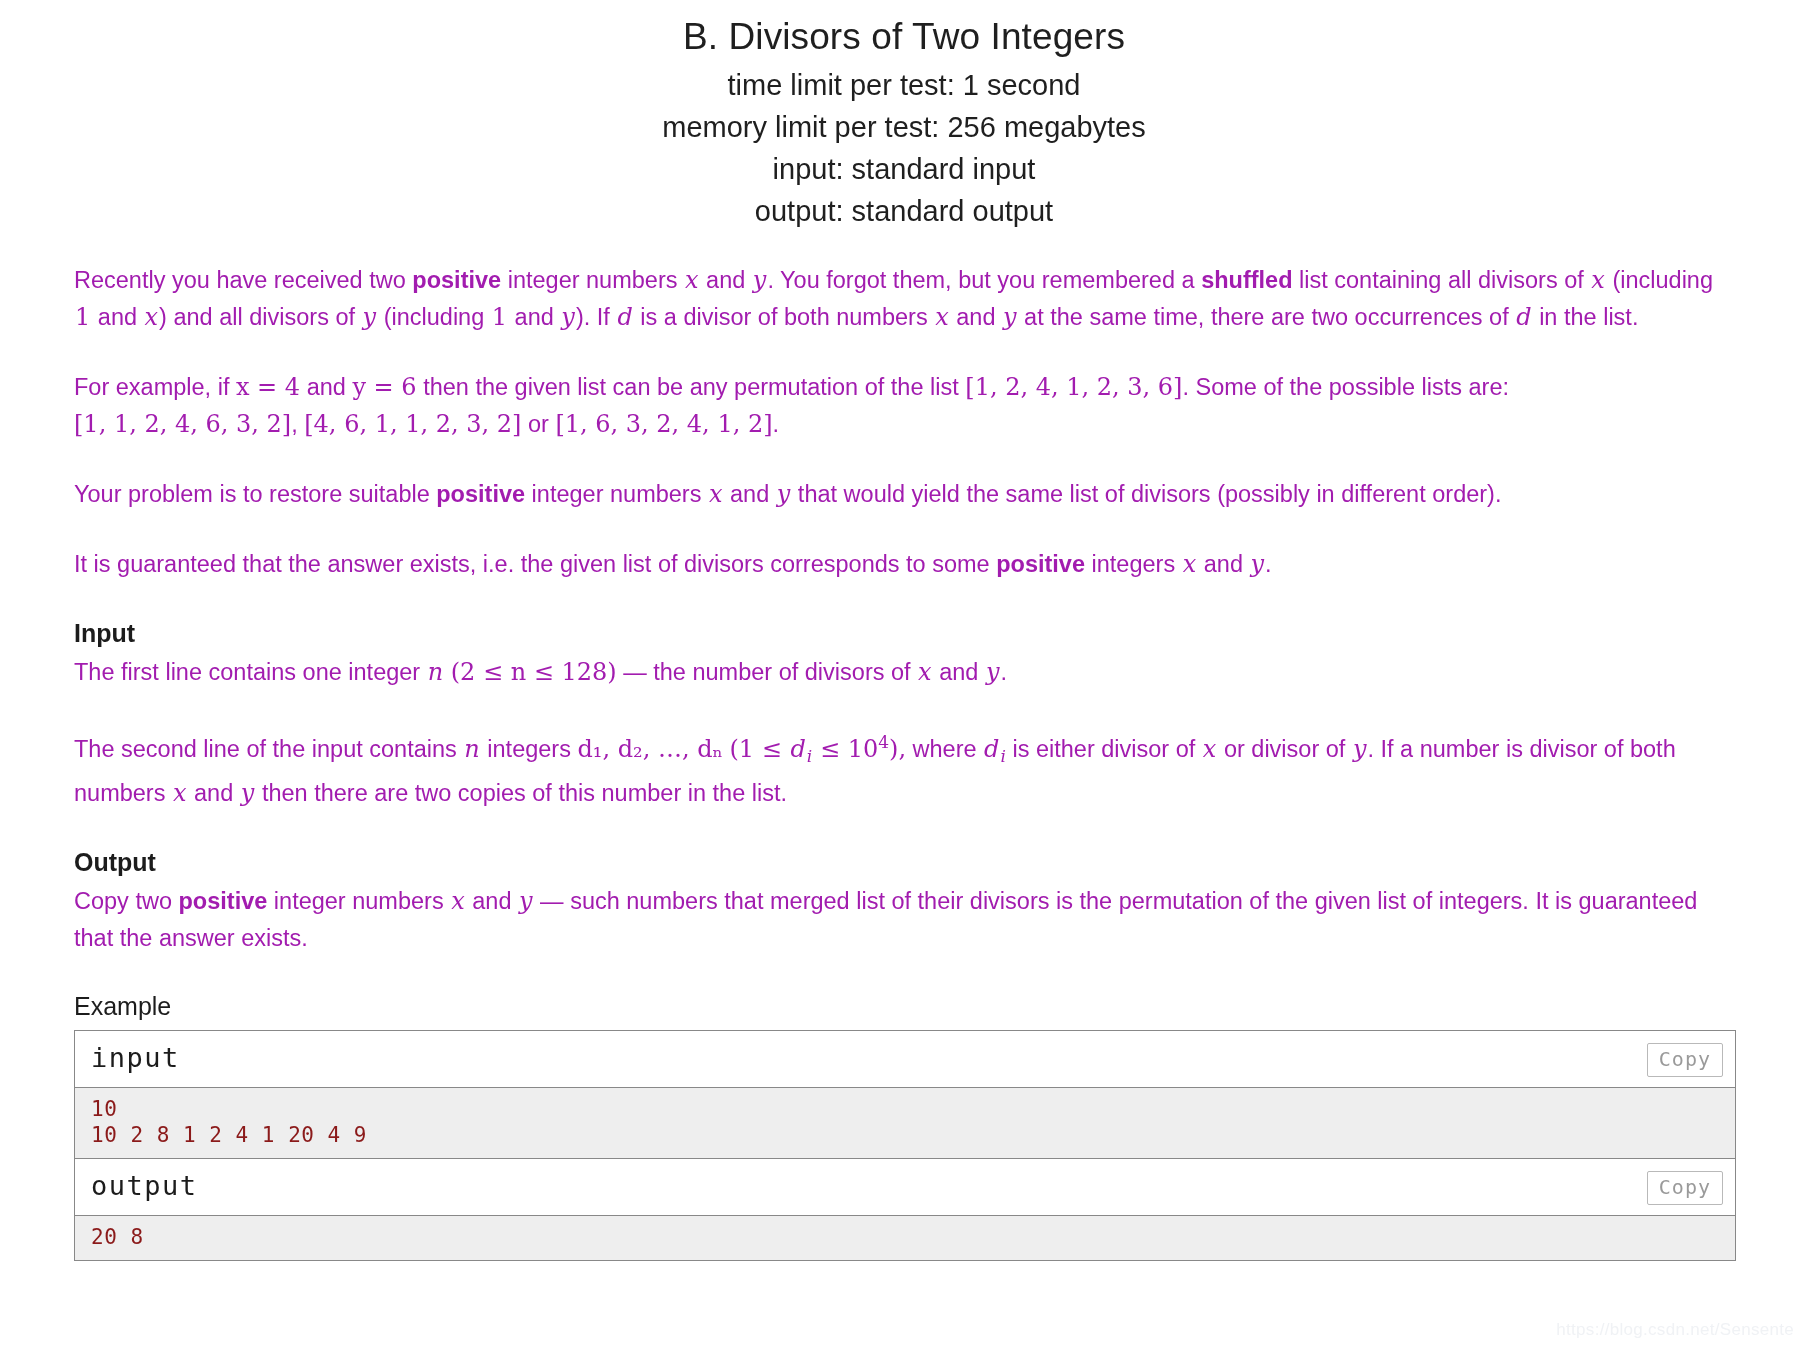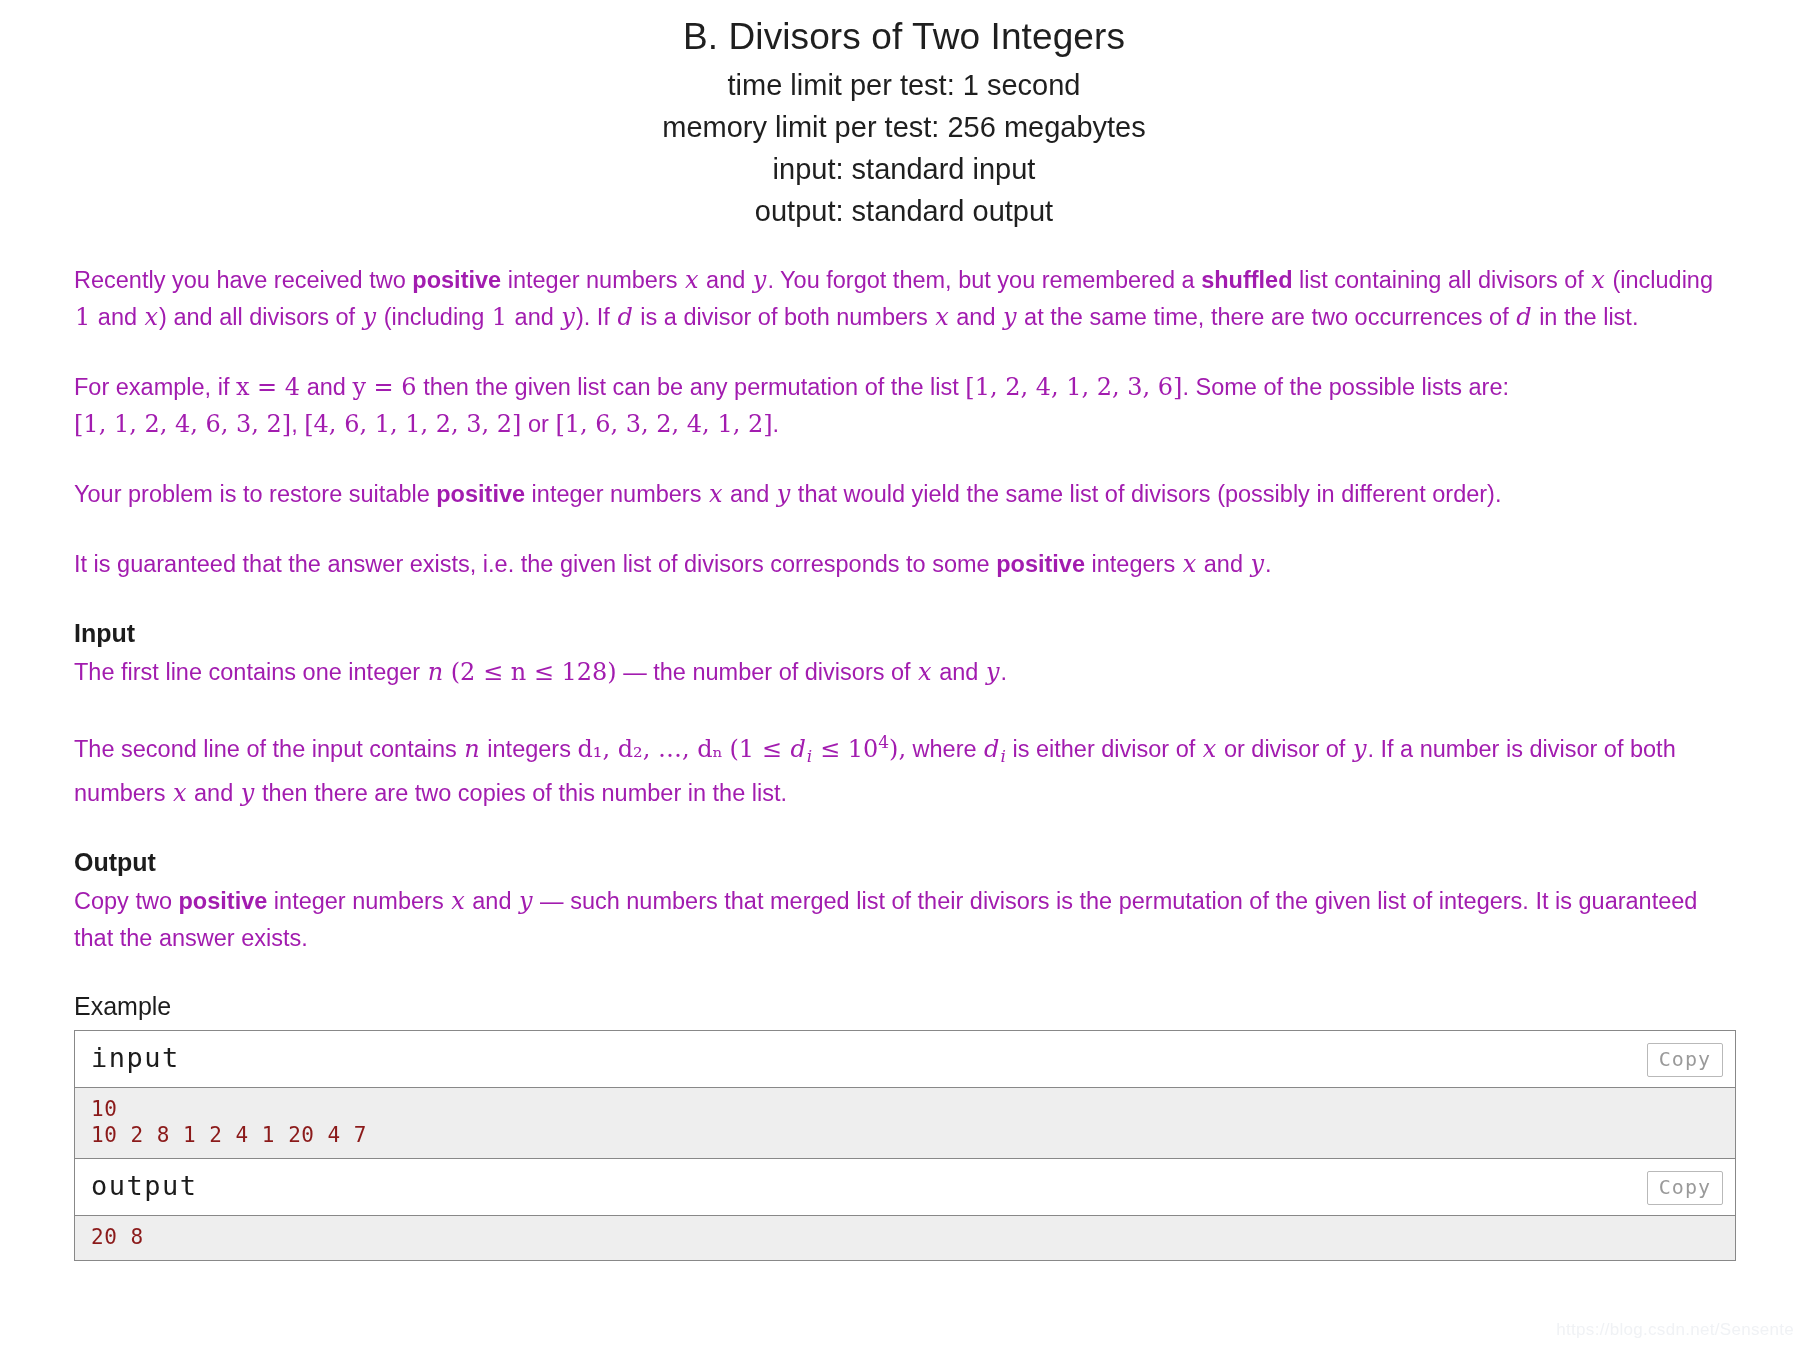--- a/index.html
+++ b/index.html
@@ -204,21 +204,21 @@
       <div class="sample-title">Example</div>
 
       <div class="sample-test">
 
         <div class="io-head">
           <span class="io-head-label">input</span>
           <button class="copy-btn">Copy</button>
         </div>
         <div class="io-body">
           <pre>10
-10 2 8 1 2 4 1 20 4 7</pre>
+10 2 8 1 2 4 1 20 4 9</pre>
         </div>
 
         <div class="io-head">
           <span class="io-head-label">output</span>
           <button class="copy-btn">Copy</button>
         </div>
         <div class="io-body">
           <pre>20 8</pre>
         </div>
 

